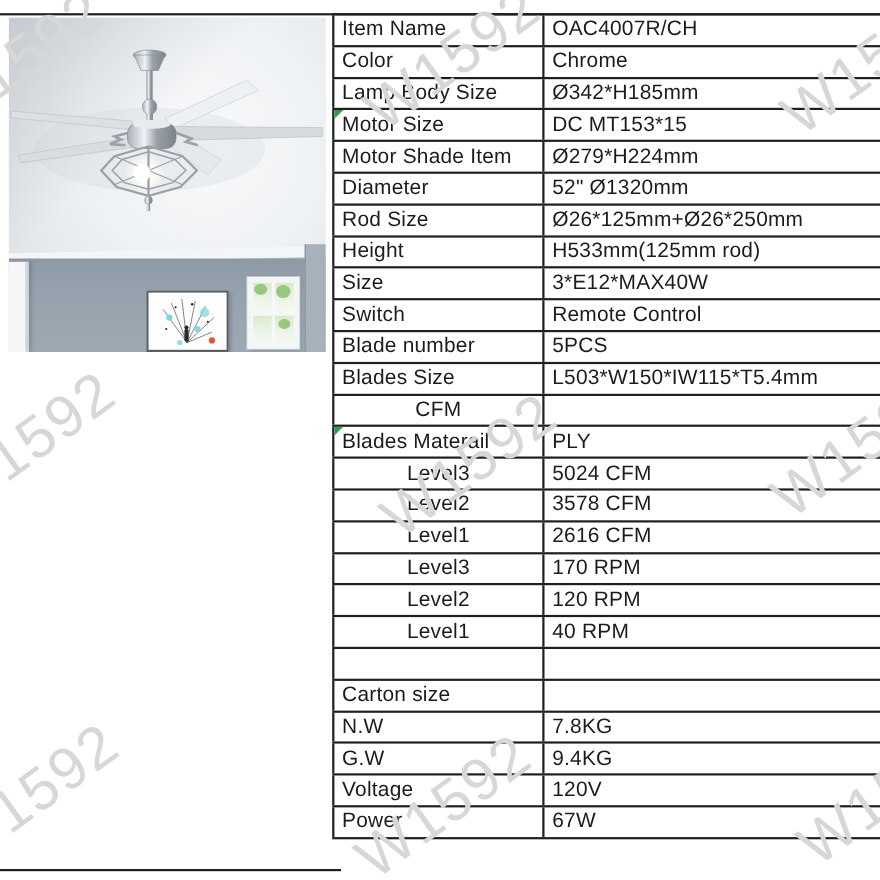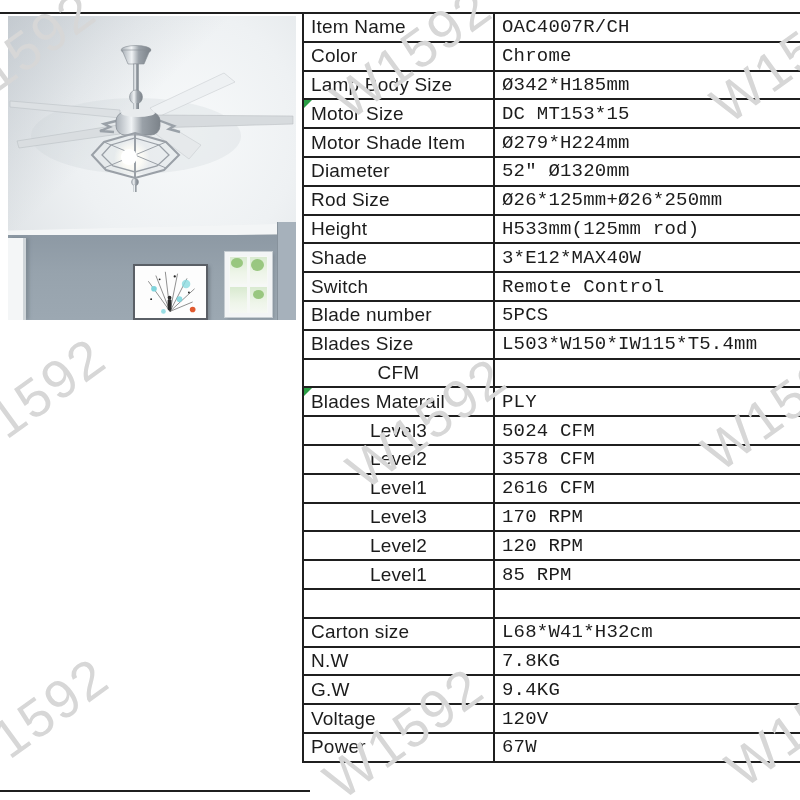--- a/index.html
+++ b/index.html
@@ -75,21 +75,21 @@
   .row { display:flex; height:28.8px; border-bottom:2px solid #1f1f1f; box-sizing:border-box; }
   .c1 {
     width:193px; box-sizing:border-box; position:relative;
     border-left:2px solid #1f1f1f; border-right:2px solid #1f1f1f;
     display:flex; align-items:center; padding-left:7px;
     white-space:nowrap; overflow:hidden;
   }
   .c1.center { justify-content:center; padding-left:0; }
   .c2 {
     flex:1; display:flex; align-items:center; padding-left:7px;
-    white-space:nowrap; overflow:hidden;font-family:Liberation Mono, monospace;
+    white-space:nowrap; overflow:hidden;
   }
   .note-marker {
     position:absolute; left:0; top:0; width:0; height:0;
     border-top:8px solid #2b9e45; border-right:8px solid transparent;
   }
 
   
   .wm {
     position:absolute; z-index:4; pointer-events:none; white-space:nowrap;
     font-size:54px; letter-spacing:2px; color:#d7d7d7;
@@ -235,21 +235,21 @@
       </div>
     <div class="row">
         <div class="c1">Rod Size</div>
         <div class="c2">Ø26*125mm+Ø26*250mm</div>
       </div>
     <div class="row">
         <div class="c1">Height</div>
         <div class="c2">H533mm(125mm rod)</div>
       </div>
     <div class="row">
-        <div class="c1">Shade</div>
+        <div class="c1">Size</div>
         <div class="c2">3*E12*MAX40W</div>
       </div>
     <div class="row">
         <div class="c1">Switch</div>
         <div class="c2">Remote Control</div>
       </div>
     <div class="row">
         <div class="c1">Blade number</div>
         <div class="c2">5PCS</div>
       </div>
@@ -283,29 +283,28 @@
     <div class="row">
         <div class="c1 center">Level3</div>
         <div class="c2">170 RPM</div>
       </div>
     <div class="row">
         <div class="c1 center">Level2</div>
         <div class="c2">120 RPM</div>
       </div>
     <div class="row">
         <div class="c1 center">Level1</div>
-        <div class="c2">85 RPM</div>
+        <div class="c2">40 RPM</div>
       </div>
     <div class="row">
         <div class="c1"></div>
         <div class="c2"></div>
       </div>
     <div class="row">
         <div class="c1">Carton size</div>
-        <div class="c2">L68*W41*H32cm</div>
       </div>
     <div class="row">
         <div class="c1">N.W</div>
         <div class="c2">7.8KG</div>
       </div>
     <div class="row">
         <div class="c1">G.W</div>
         <div class="c2">9.4KG</div>
       </div>
     <div class="row">

